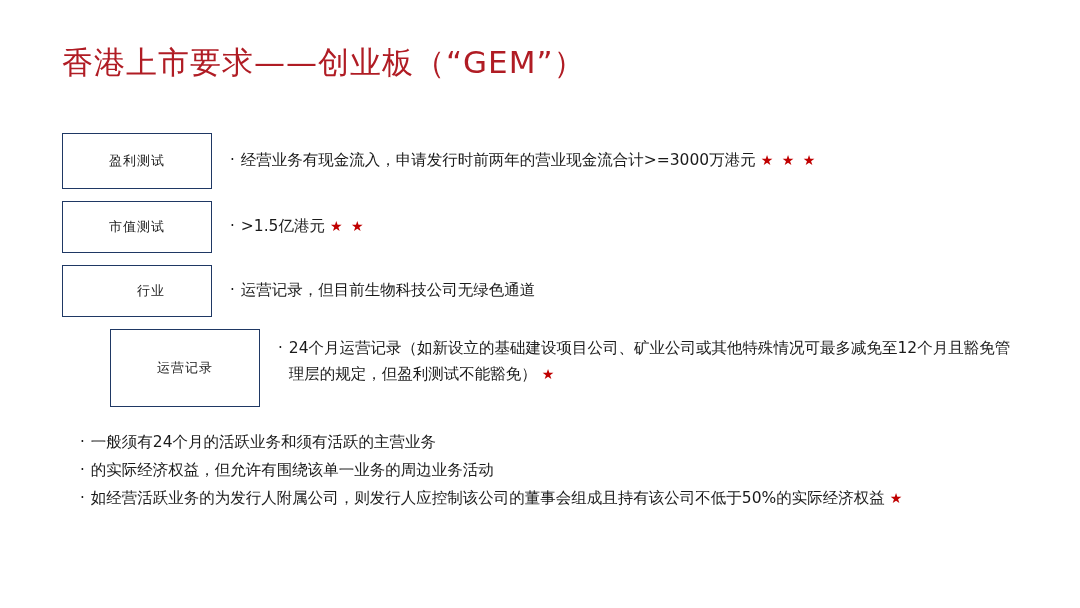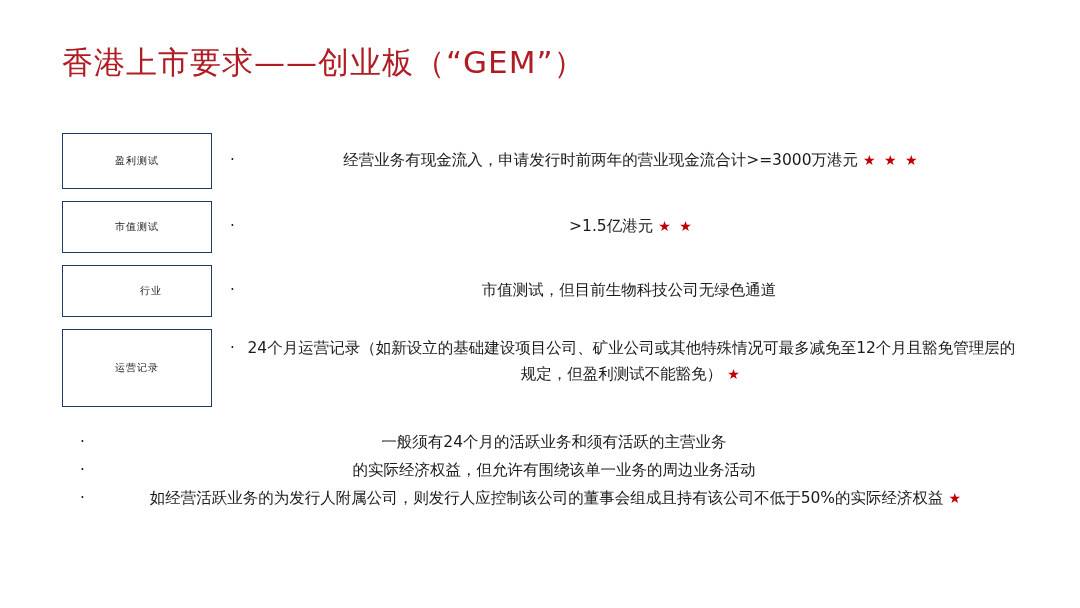--- a/index.html
+++ b/index.html
@@ -46,21 +46,21 @@
     width: 150px;
     min-height: 56px;
     border: 1.5px solid #1f3864;
     display: flex;
     align-items: center;
     justify-content: center;
     flex: 0 0 150px;
     background: #ffffff;
   }
   .label-box .label-text {
-    font-size: 10px;
+    font-size: 13px;
     color: #1a1a1a;
     letter-spacing: 1px;
     text-align: center;
     font-family: Liberation Serif, serif;
   }
   .bullets {
     margin-left: 18px;
     padding-top: 2px;
     flex: 1 1 auto;
   }
@@ -75,34 +75,33 @@
   .bullet .dot {
     flex: 0 0 auto;
     margin-right: 6px;
     font-size: 15px;
     line-height: 26px;
     color: #1a1a1a;
   }
   .bullet .btext {
     flex: 1 1 auto;
     color: #1a1a1a;
-    text-align: center;
   }
   .stars {
     color: #c00000;
     letter-spacing: 2px;
     font-size: 14px;
     margin-left: 5px;
     white-space: nowrap;
   }
   
   .row.r1 .label-box { min-height: 56px; }
   .row.r2 .label-box { min-height: 52px; }
   .row.r3 .label-box { min-height: 52px; padding-left: 28px; }
-  .row.r4 .label-box { min-height: 78px; }
+  .row.r4 .label-box { min-height: 78px; margin-left: 48px; }
   .row.r5 .label-box { min-height: 100px; }
   .row.r4 .bullets { padding-top: 6px; }
   .row.r5 .bullets { padding-top: 10px; }
   .row.r1 .bullets { padding-top: 14px; }
   .row.r2 .bullets { padding-top: 12px; }
   .row.r3 .bullets { padding-top: 12px; }
 </style>
 </head>
 <body>
 
@@ -136,21 +135,21 @@
       </div>
     </div>
 
     <div class="row r3">
       <div class="label-box">
         <span class="label-text">行业</span>
       </div>
       <div class="bullets">
         <div class="bullet">
           <span class="dot">·</span>
-          <span class="btext"><span>市值测试，但目前生物科技公司无绿色通道</span><span class="stars"></span></span>
+          <span class="btext"><span>运营记录，但目前生物科技公司无绿色通道</span><span class="stars"></span></span>
         </div>
       </div>
     </div>
 
     <div class="row r4">
       <div class="label-box">
         <span class="label-text">运营记录</span>
       </div>
       <div class="bullets">
         <div class="bullet">

